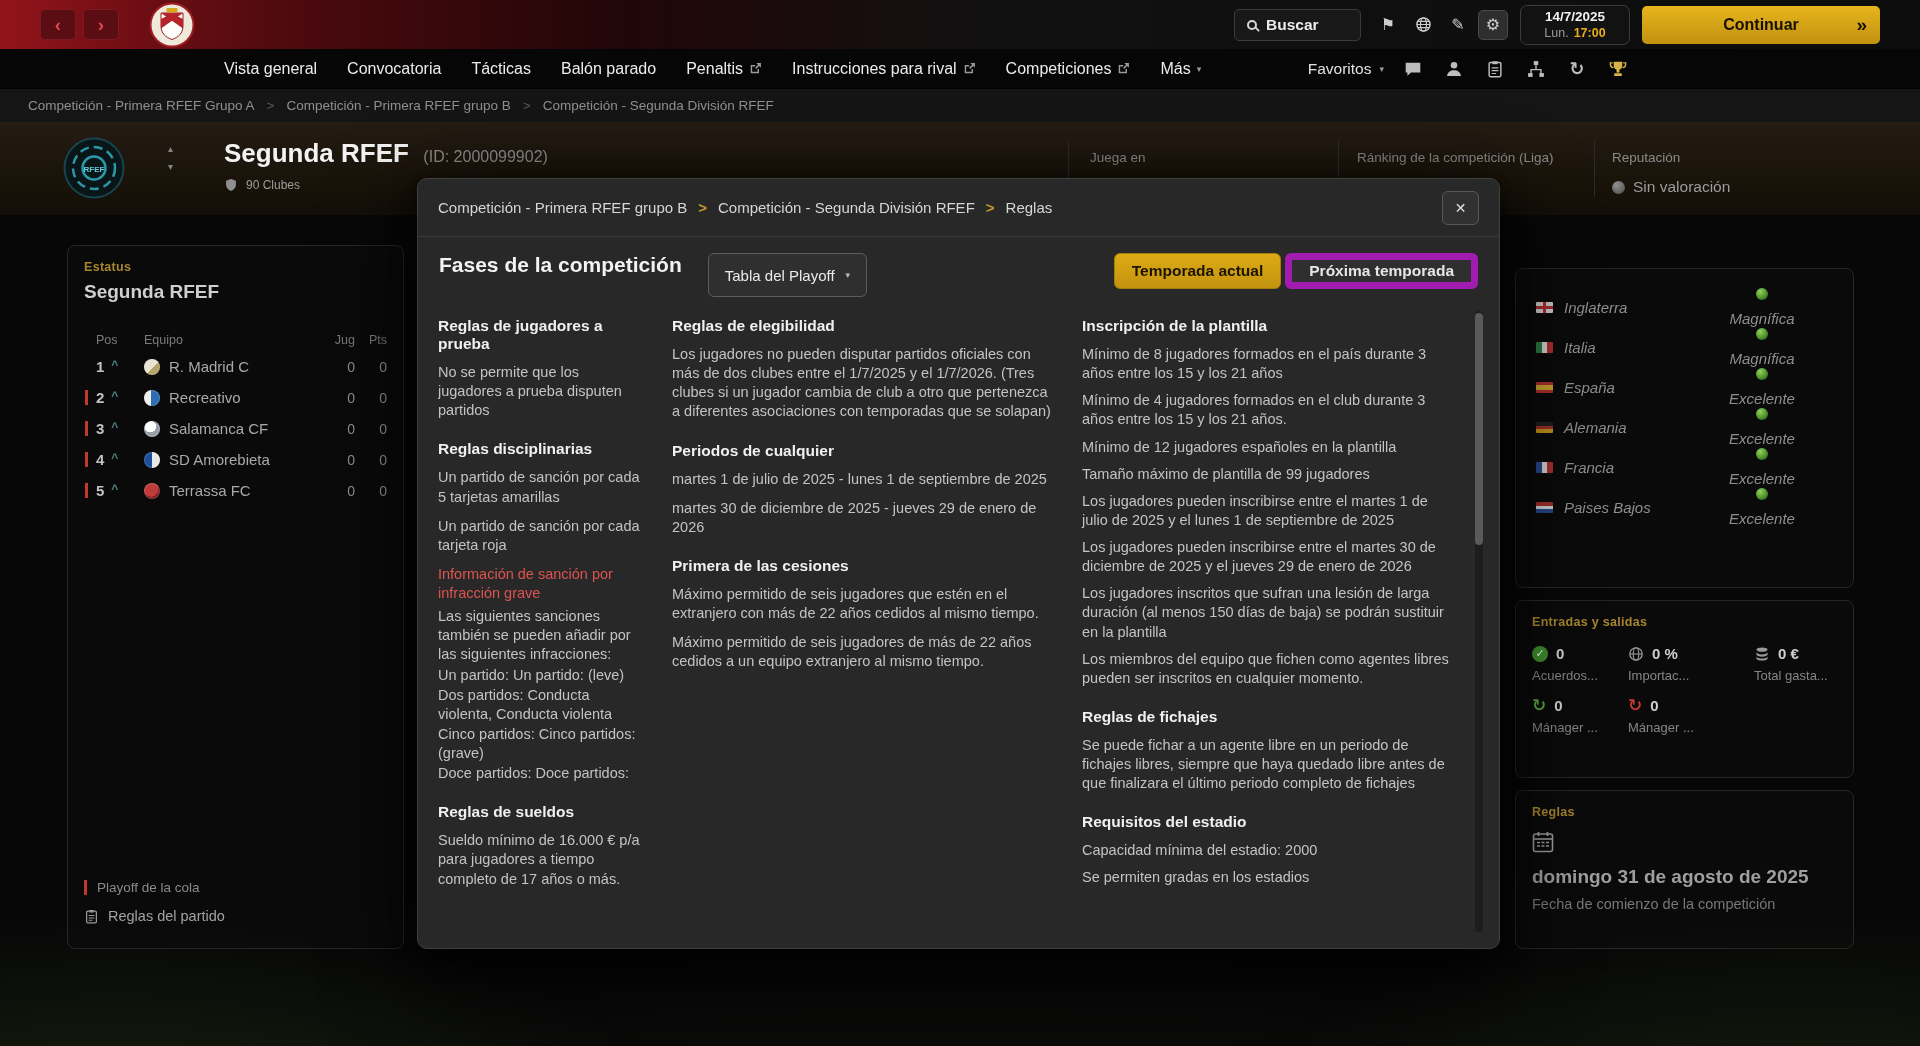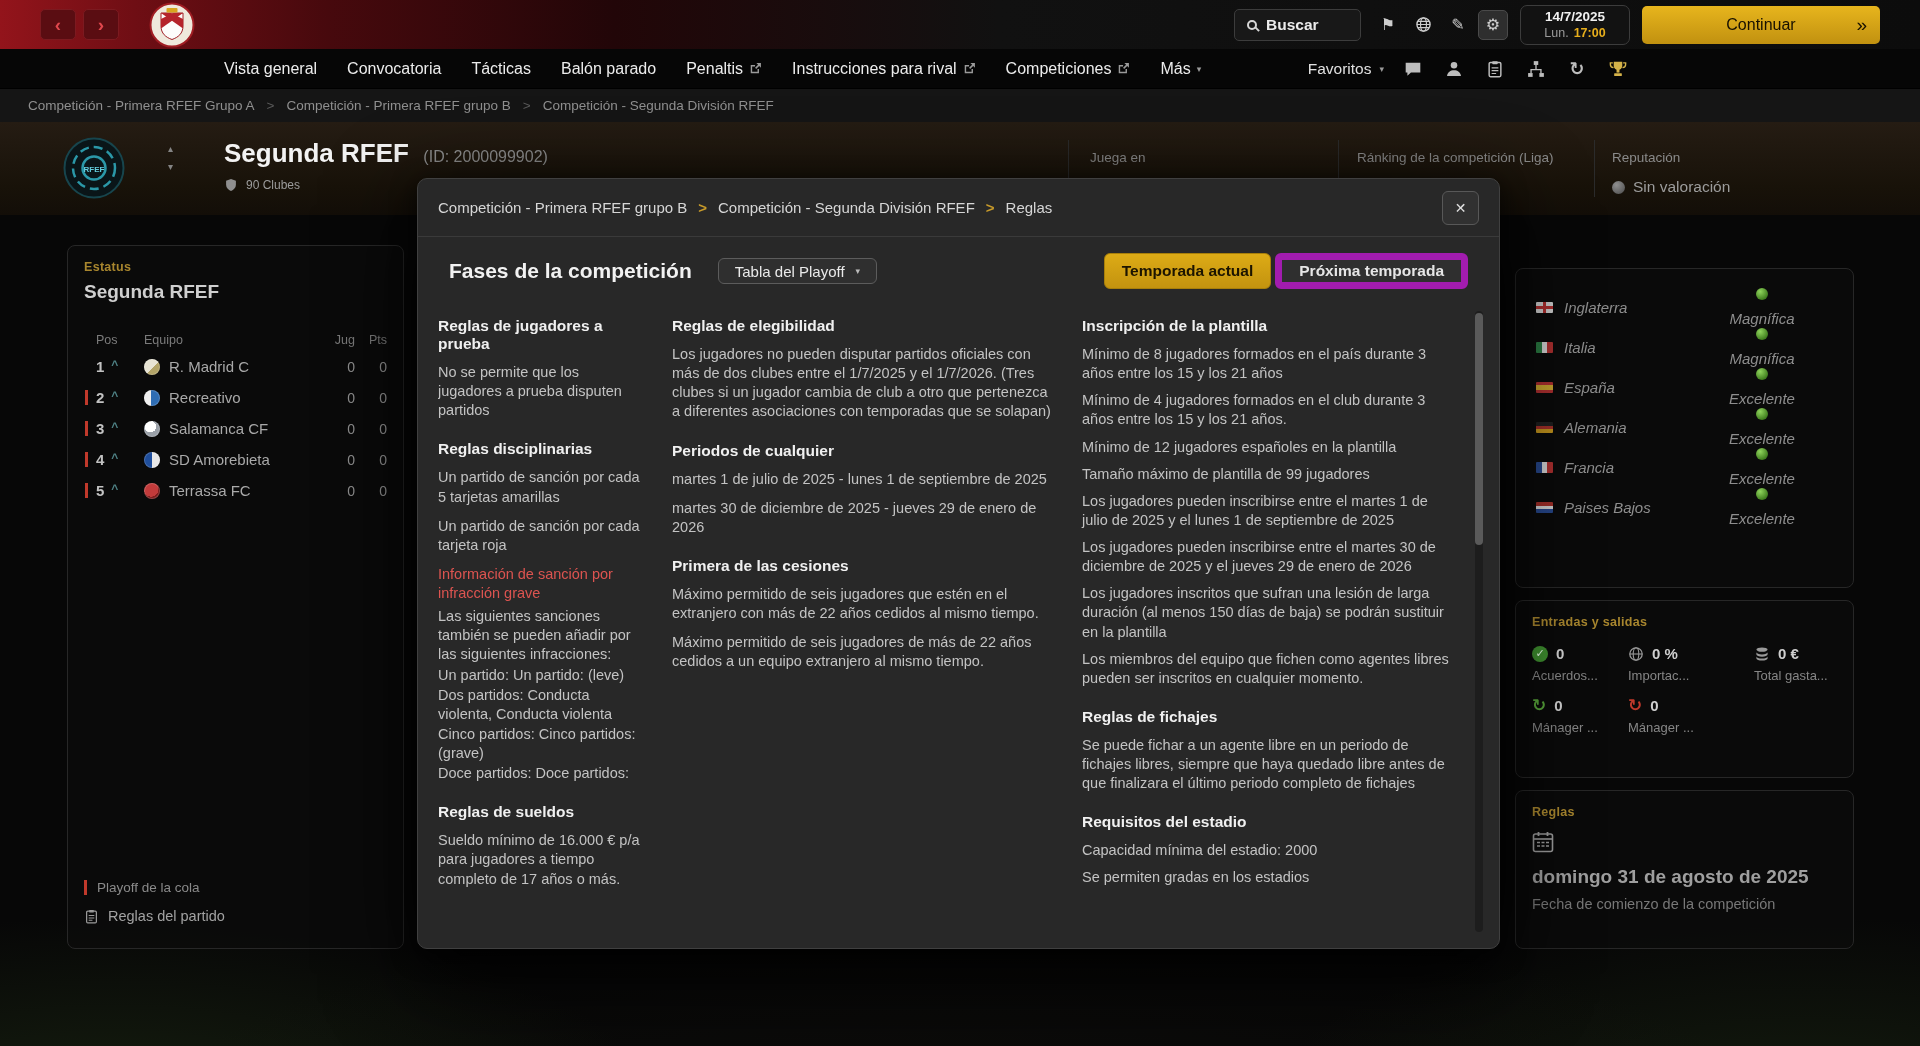--- a/index.html
+++ b/index.html
@@ -34,21 +34,21 @@
   .miniicons { display:flex; align-items:center; gap:5px; }
   .mini { width:30px; height:30px; display:flex; align-items:center; justify-content:center; color:#cdcdcd; font-size:16px; }
   .mini svg { width:17px; height:17px; }
   .mini.boxed { background:#2e2e2e; border:1px solid #4a4a4a; border-radius:5px; }
   .datebox { width:110px; height:40px; background:#121212; border:1px solid #3c3c3c; border-radius:7px;
     display:flex; flex-direction:column; align-items:center; justify-content:center; line-height:1.3; }
   .d1 { font-size:13.5px; font-weight:bold; color:#f1f1f1; }
   .d2 { font-size:12.5px; color:#9b9b9b; }
   .d2 .time { color:#e7ae1c; font-weight:bold; margin-left:5px; }
   .continue { width:238px; height:38px; border-radius:5px; background:linear-gradient(#e7b51d,#c19110);
-    color:#171000; font-weight:normal; font-size:16px; display:flex; align-items:center; justify-content:center; position:relative; }
+    color:#171000; font-weight:bold; font-size:16px; display:flex; align-items:center; justify-content:center; position:relative; }
   .continue .chevs { position:absolute; right:14px; font-size:19px; letter-spacing:-1px; }
   
   .subnav { position:absolute; top:49px; left:0; right:0; height:39px; background:#060606;
     display:flex; align-items:center; padding:0 290px 0 224px; font-size:16px; color:#ececec; }
   .subitems { display:flex; gap:30px; align-items:center; white-space:nowrap; }
   .subitem { display:flex; align-items:center; gap:6px; }
   .subitem svg { width:13px; height:13px; color:#9a9a9a; }
   .subitem i { font-style:normal; font-size:9px; color:#9a9a9a; }
   .subright { margin-left:auto; display:flex; align-items:center; gap:17px; }
   .fav { display:flex; align-items:center; gap:8px; font-size:15.5px; color:#e0e0e0; }
@@ -133,23 +133,23 @@
   .rcap { margin-top:8px; font-size:14.5px; color:#787878; }
   
   .modal { position:absolute; left:417px; top:178px; width:1083px; height:771px; background:#282828;
     border:1px solid #404040; border-radius:10px; z-index:10;
     box-shadow:0 26px 90px rgba(0,0,0,.9), 0 6px 24px rgba(0,0,0,.6); }
   .mhead { height:58px; display:flex; align-items:center; padding:0 20px; border-bottom:1px solid #3a3a3a; }
   .mcrumb { display:flex; gap:11px; align-items:center; font-size:15px; color:#d6d6d6; }
   .msep { color:#c79a2a; font-weight:bold; }
   .mclose { margin-left:auto; width:37px; height:34px; background:#313131; border:1px solid #585858; border-radius:6px;
     color:#e0e0e0; font-size:14px; display:flex; align-items:center; justify-content:center; }
-  .mtitlerow { display:flex; align-items:center; padding:16px 31px 6px; }
+  .mtitlerow { display:flex; padding:16px 21px 6px; }
   .mtitlerow h2 { margin:0; font-size:21px; color:#f2f2f2; }
-  .mdrop { margin-left:26px; height:26px; padding:0 16px; background:#2f2f2f; border:1px solid #5c5c5c; border-radius:6px;
+  .mdrop { margin-left:26px; height:44px; padding:0 16px; background:#2f2f2f; border:1px solid #5c5c5c; border-radius:6px;
     color:#eaeaea; font-size:15px; display:flex; align-items:center; gap:11px; }
   .mdrop i { font-style:normal; font-size:9px; color:#bbb; }
   .seasons { margin-left:auto; display:flex; gap:4px; }
   .seas { height:36px; padding:0 17px; font-size:15.5px; border-radius:6px; }
   .seas.active { background:linear-gradient(#ddab16,#c3930f); color:#1c1400; font-weight:bold; border:1px solid #a87f0a; }
   .seas.next { background:#2f2f2f; border:7px solid #a21caf; color:#e6e6e6;font-weight:bold; }
   .mbody { position:absolute; top:132px; bottom:14px; left:20px; right:44px; display:flex; gap:26px; overflow:hidden; }
   .c1 { width:208px; flex:none; } .c2 { width:384px; flex:none; } .c3 { flex:1; }
   .mcol h3 { margin:20px 0 10px; font-size:15.5px; color:#f0f0f0; }
   .mcol h3:first-child { margin-top:6px; }

